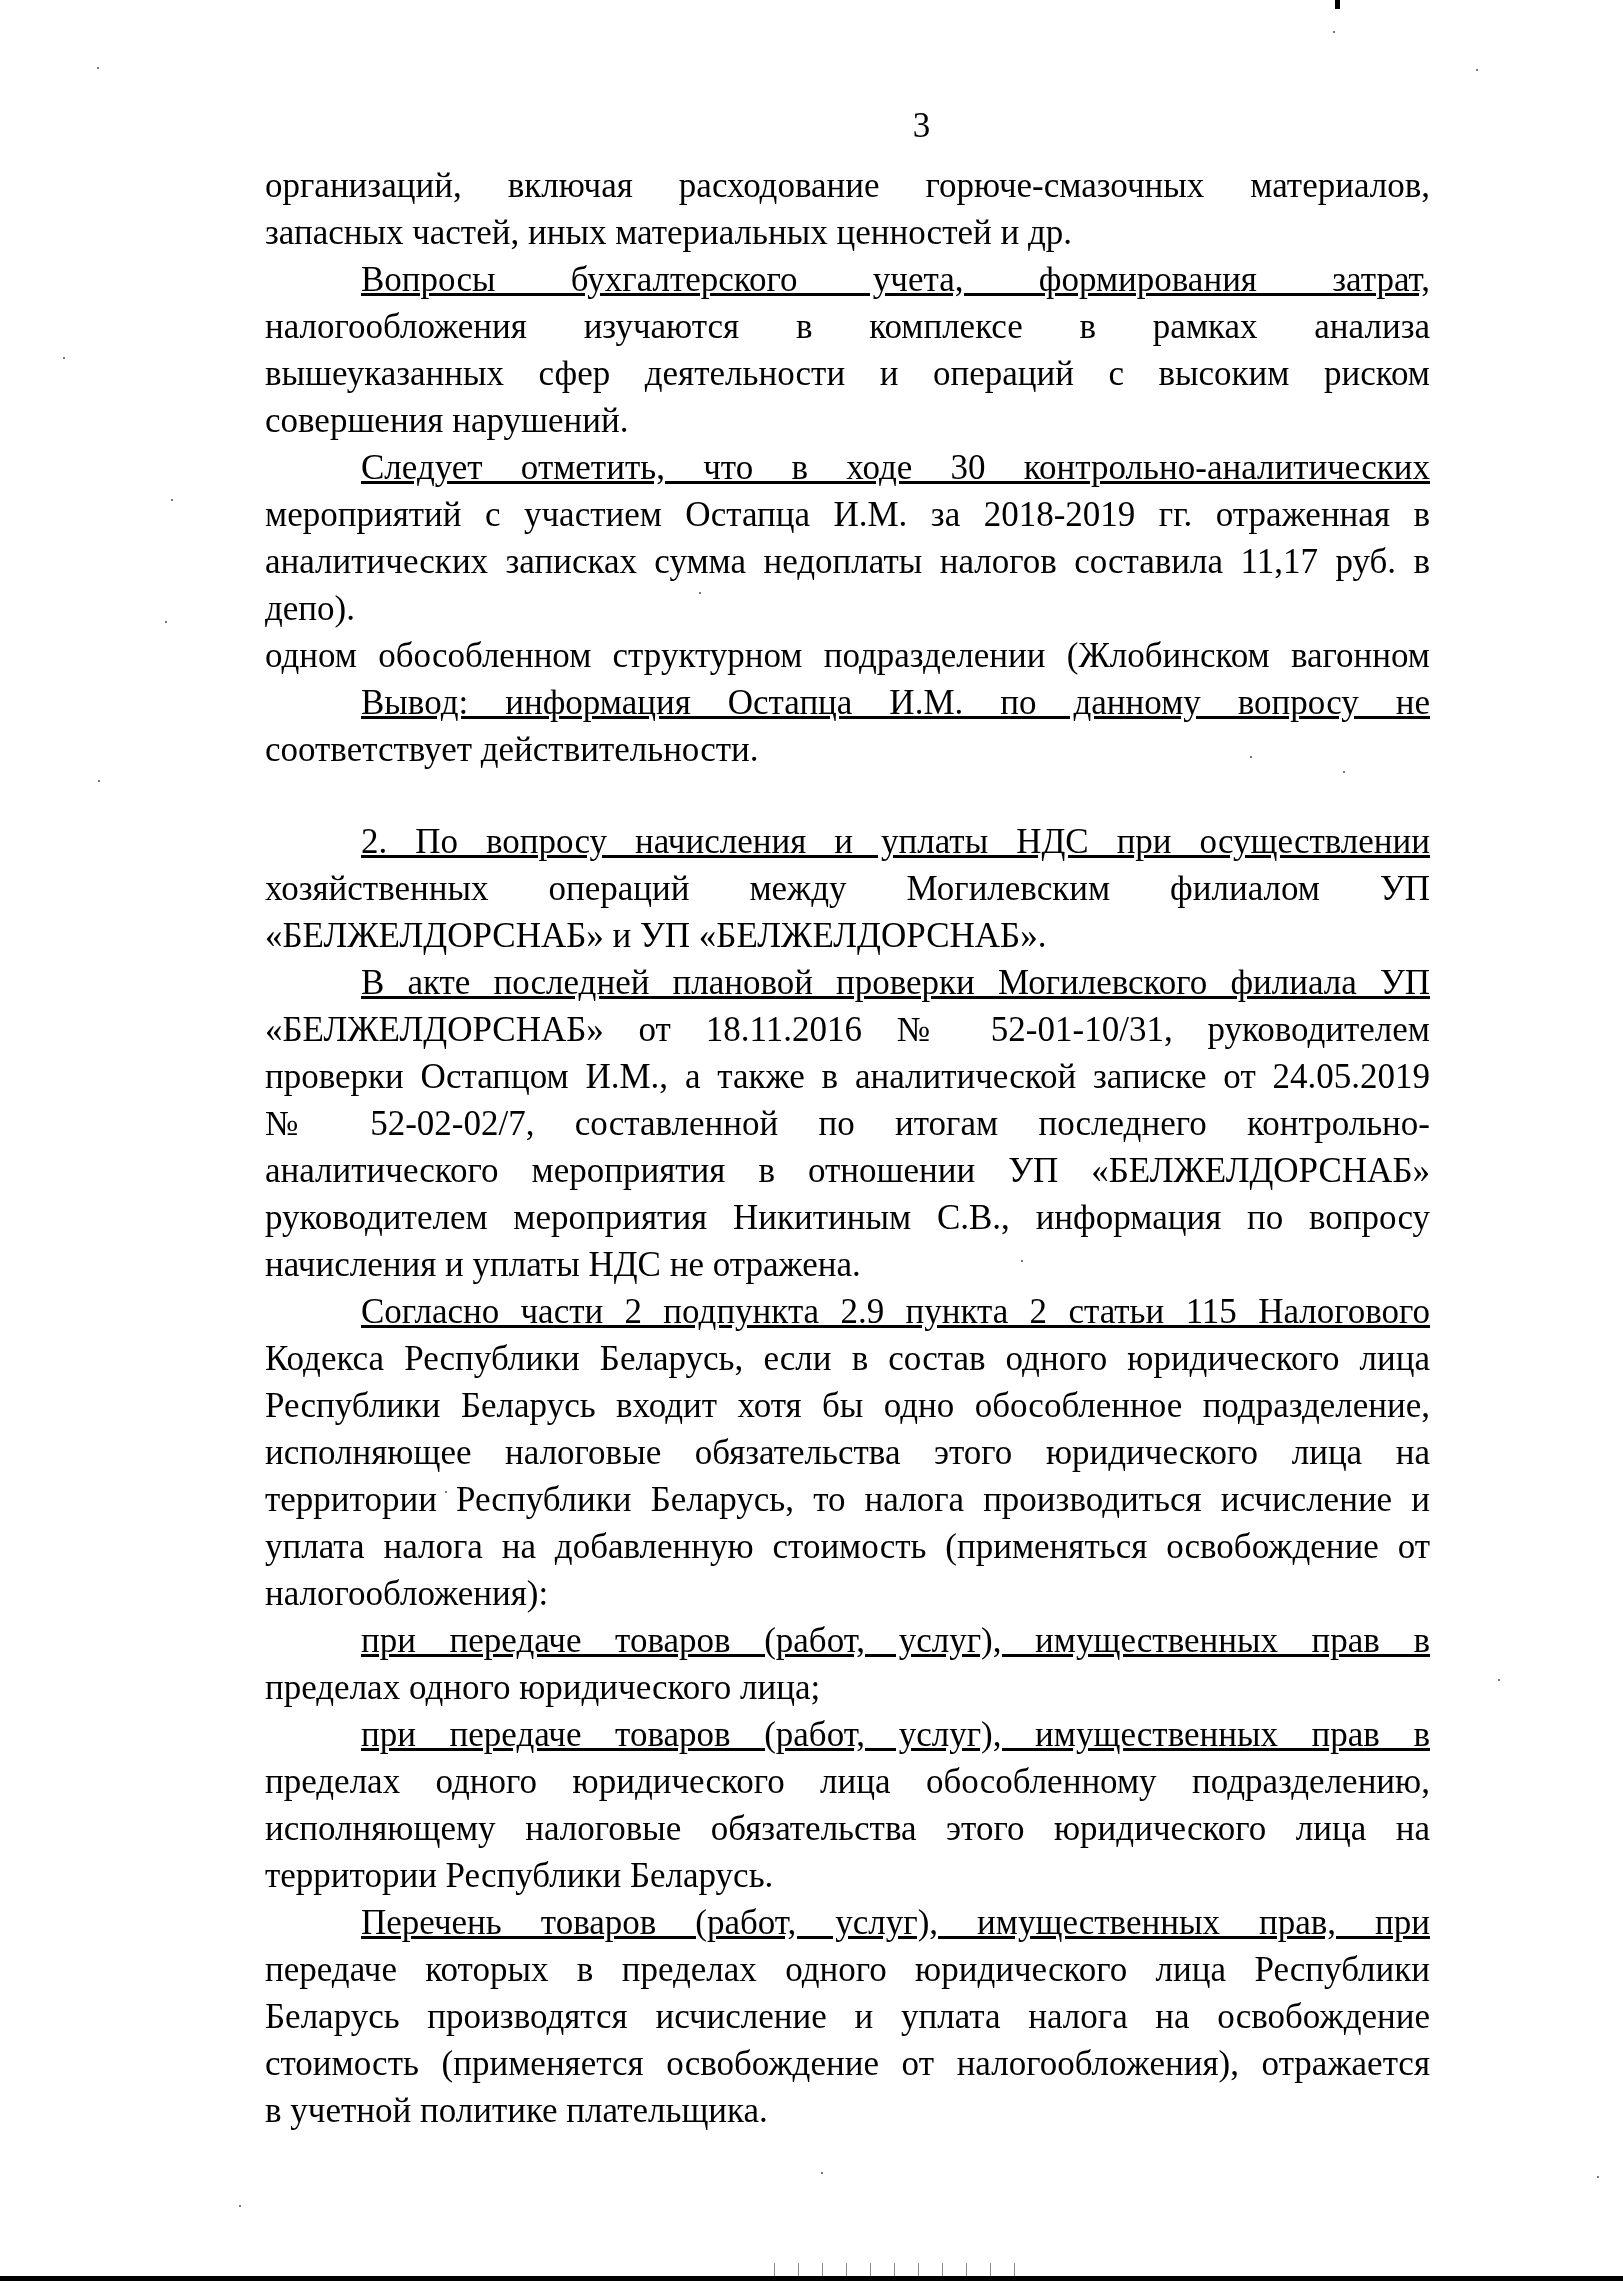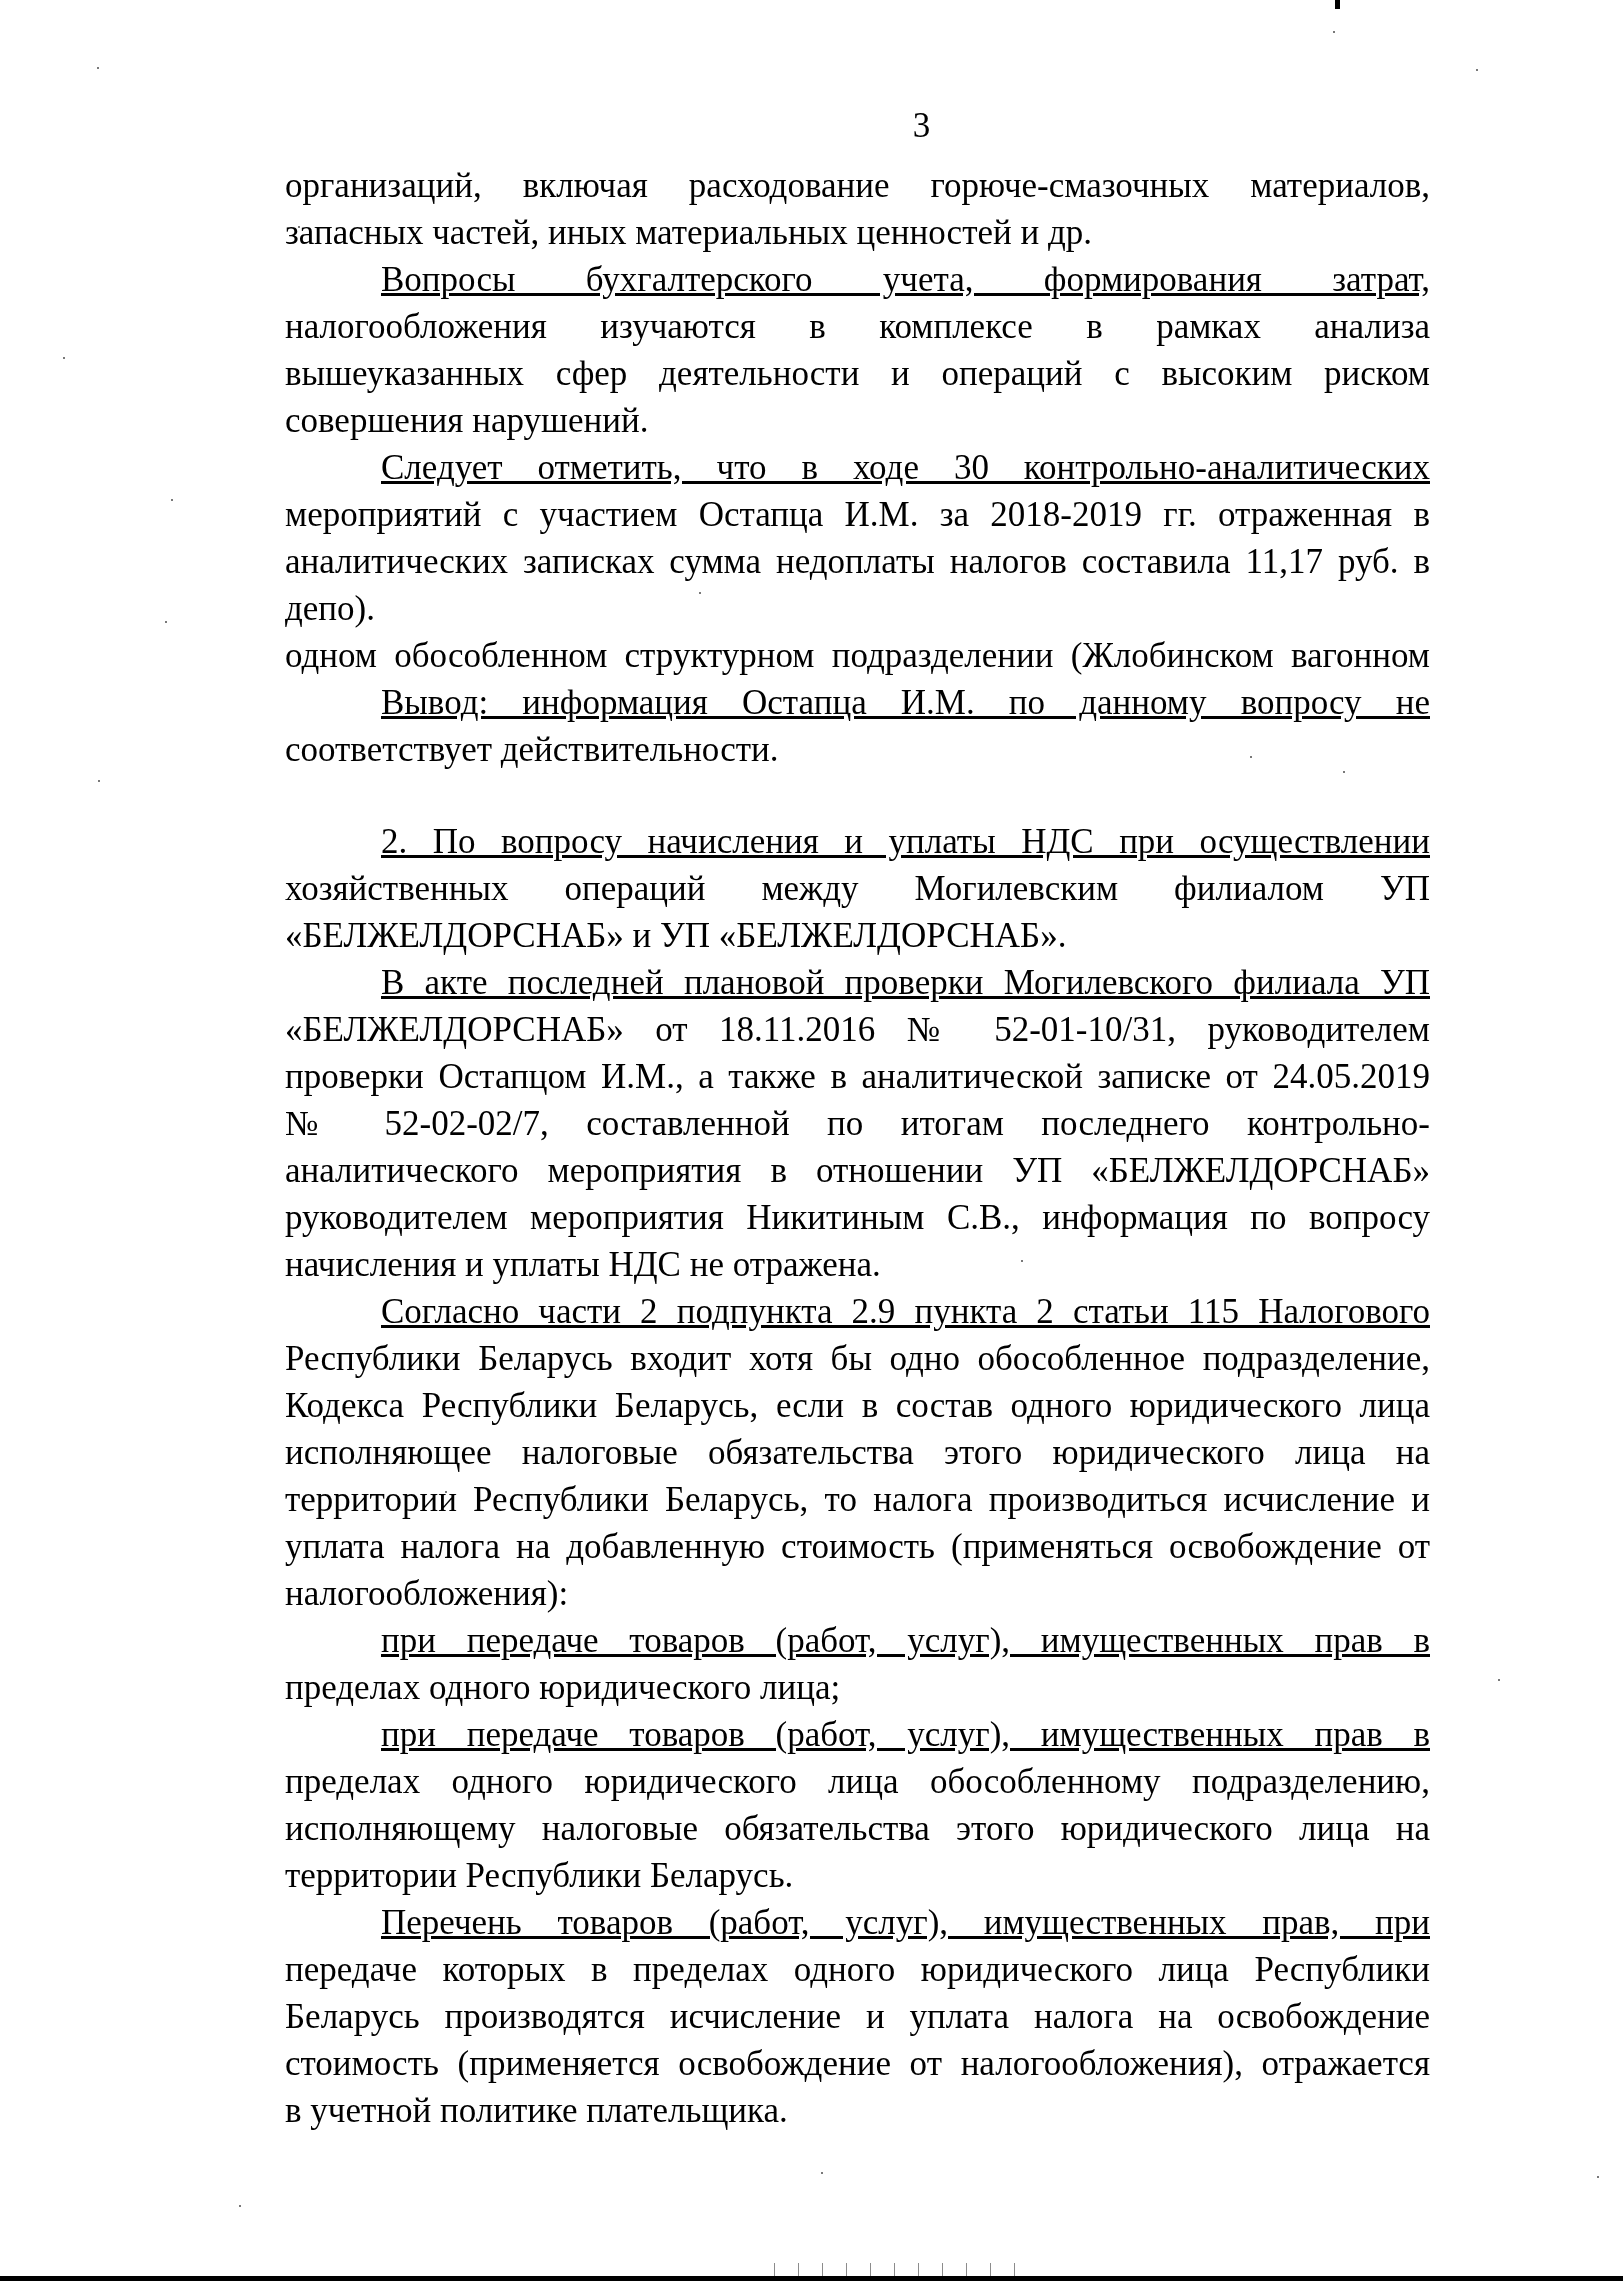--- a/index.html
+++ b/index.html
@@ -32,21 +32,20 @@
     width: 1165px;
     font-size: 35px;
     line-height: 47px;
   }
   .para { margin: 0; }
   .para.gap { margin-top: 45px; }
   .line {
     text-align: justify;
     text-align-last: justify;
     white-space: normal;
-    margin-left: 20px;
   }
   .line.last { text-align-last: left; }
   .para.indent .line:first-child { text-indent: 96px; text-decoration: underline; }
 
   
   .scan-tick {
     position: absolute;
     left: 1335px;
     top: 0;
     width: 4.6px;
@@ -120,22 +119,22 @@
         <div class="line">В акте последней плановой проверки Могилевского филиала УП</div>
         <div class="line">«БЕЛЖЕЛДОРСНАБ» от 18.11.2016 № 52-01-10/31, руководителем</div>
         <div class="line">проверки Остапцом И.М., а также в аналитической записке от 24.05.2019</div>
         <div class="line">№ 52-02-02/7, составленной по итогам последнего контрольно-</div>
         <div class="line">аналитического мероприятия в отношении УП «БЕЛЖЕЛДОРСНАБ»</div>
         <div class="line">руководителем мероприятия Никитиным С.В., информация по вопросу</div>
         <div class="line last">начисления и уплаты НДС не отражена.</div>
       </div>
       <div class="para indent">
         <div class="line">Согласно части 2 подпункта 2.9 пункта 2 статьи 115 Налогового</div>
+        <div class="line">Кодекса Республики Беларусь, если в состав одного юридического лица</div>
         <div class="line">Республики Беларусь входит хотя бы одно обособленное подразделение,</div>
-        <div class="line">Кодекса Республики Беларусь, если в состав одного юридического лица</div>
         <div class="line">исполняющее налоговые обязательства этого юридического лица на</div>
         <div class="line">территории Республики Беларусь, то налога производиться исчисление и</div>
         <div class="line">уплата налога на добавленную стоимость (применяться освобождение от</div>
         <div class="line last">налогообложения):</div>
       </div>
       <div class="para indent">
         <div class="line">при передаче товаров (работ, услуг), имущественных прав в</div>
         <div class="line last">пределах одного юридического лица;</div>
       </div>
       <div class="para indent">

